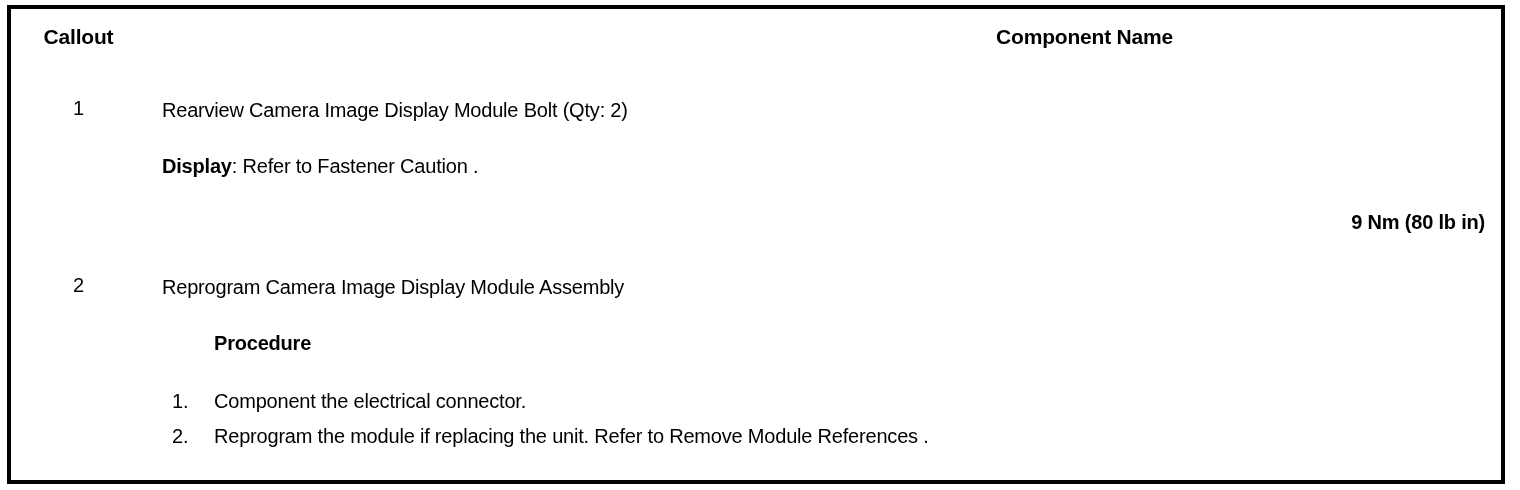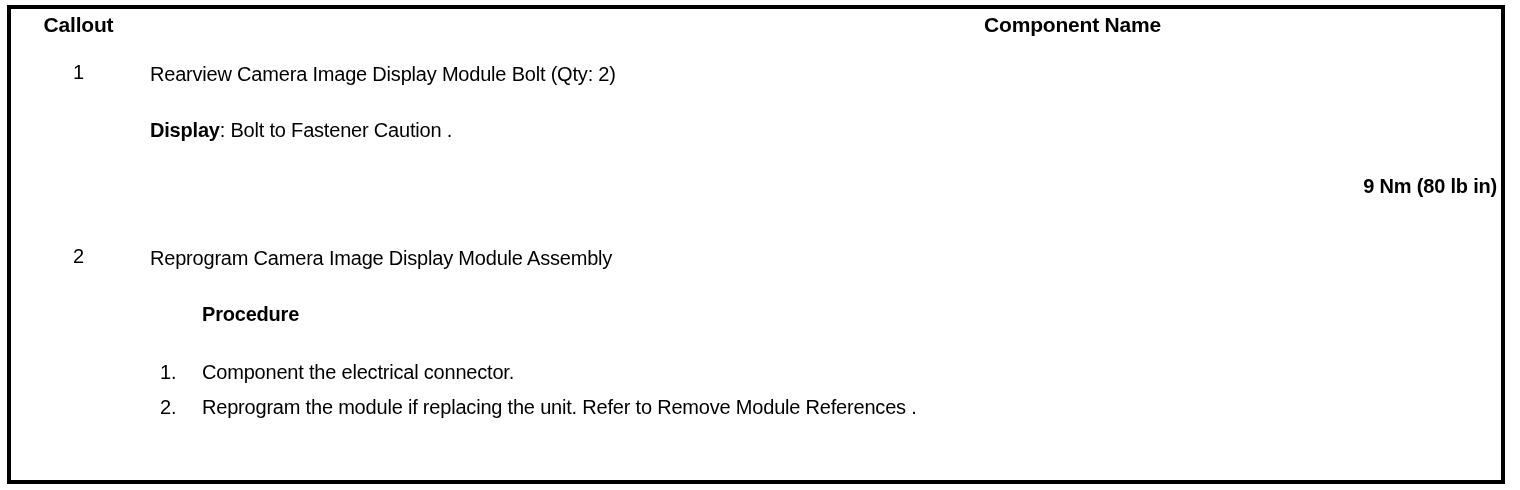--- a/index.html
+++ b/index.html
@@ -32,21 +32,21 @@
     background: #ffffff;
   }
   table.tbl {
     width: 100%;
     height: 100%;
     border-collapse: collapse;
     table-layout: fixed;
   }
   table.tbl td, table.tbl th {
     border: 0;
-    padding: 4px;
+    padding: 16px;
     vertical-align: top;
     background: #ffffff;
   }
   .col-callout { width: 135px; }
 
   
   .hdr-cell {
     height: 40px;
     border-bottom: 4px solid #000000;
     text-align: center;
@@ -149,21 +149,21 @@
           <th class="hdr-cell">
             <span class="hdr-name-inner">Component Name</span>
           </th>
         </tr>
 
 
         <tr class="row-divider">
           <td class="callout-cell">1</td>
           <td class="content-cell">
             <div class="line">Rearview Camera Image Display Module Bolt (Qty: 2)</div>
-            <div class="line"><span class="bold">Display</span><span>: Bolt to Fastener Caution .</span></div>
+            <div class="line"><span class="bold">Display</span><span>: Refer to Fastener Caution .</span></div>
             <div class="line bold">9 Nm (80 lb in)</div>
           </td>
         </tr>
 
         <tr>
           <td class="callout-cell">2</td>
           <td class="content-cell">
             <div class="line">Reprogram Camera Image Display Module Assembly</div>
             <div class="sub-head">Procedure</div>
             <ol class="proc-list">

